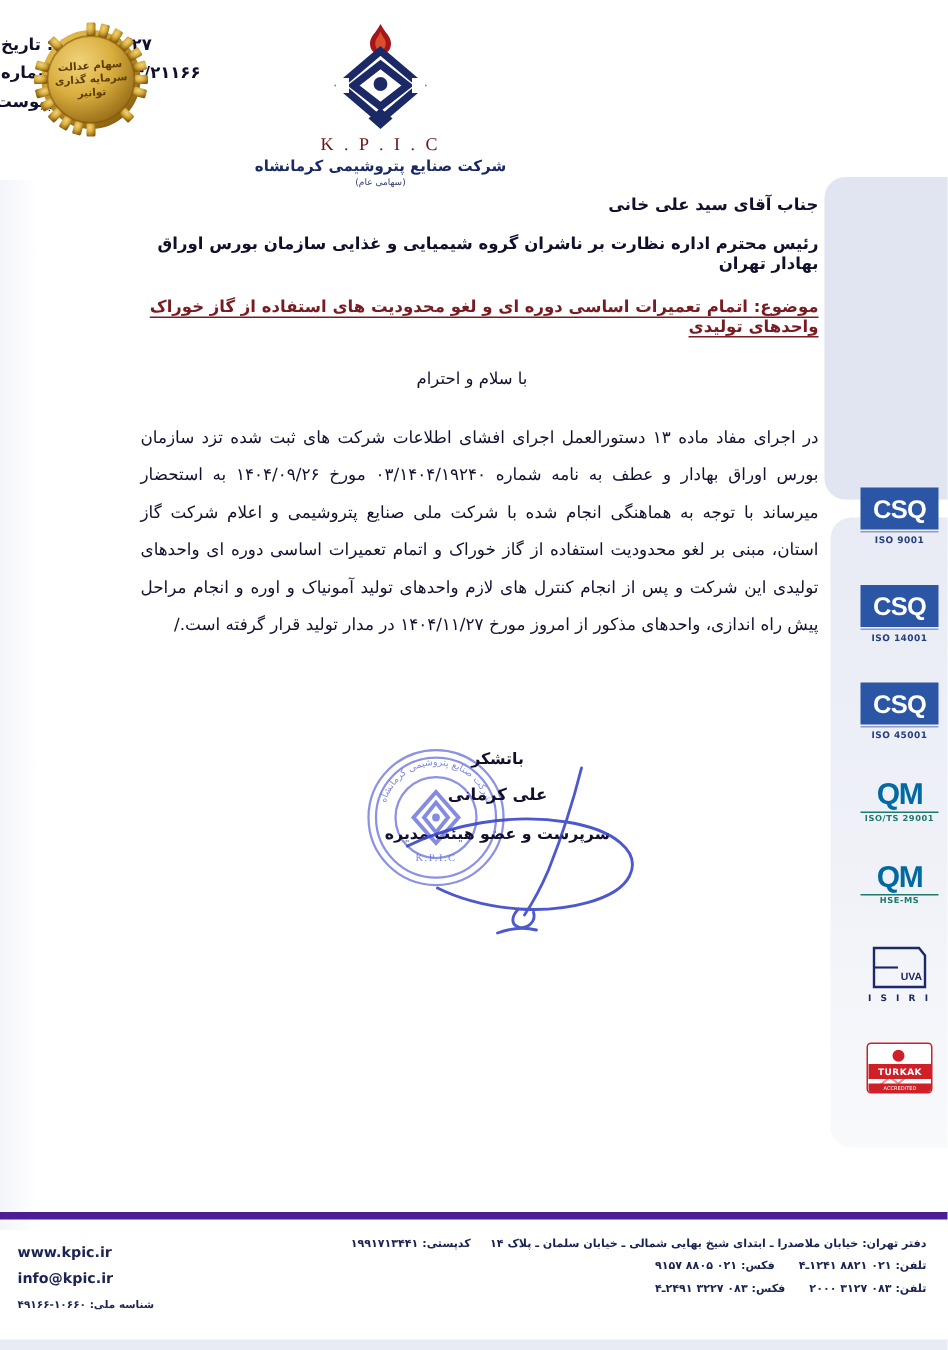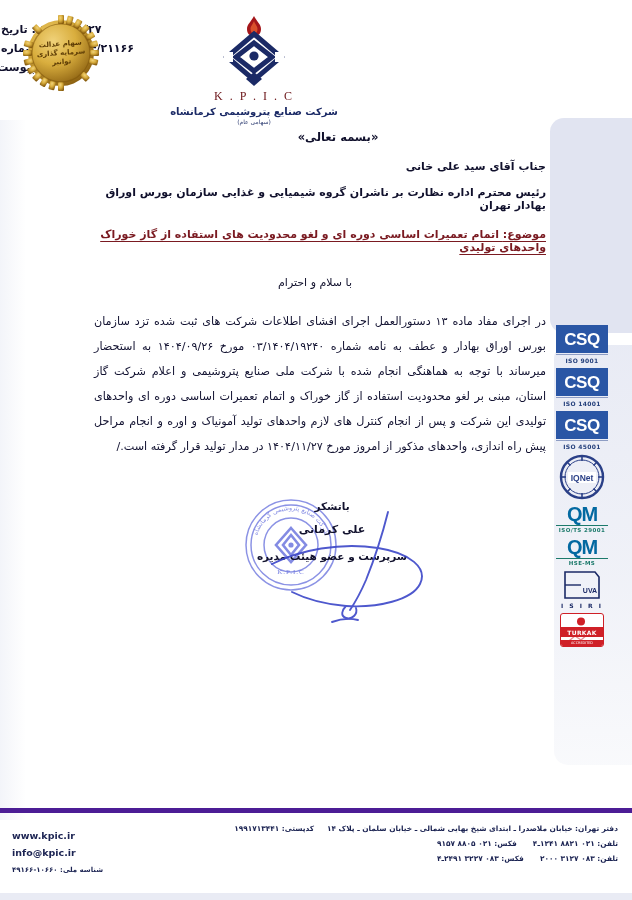--- a/index.html
+++ b/index.html
@@ -207,22 +207,22 @@
   }
 
   
   .badges {
     position: absolute;
     top: 325px;
     right: 6px;
     width: 70px;
     display: flex;
     flex-direction: column;
-    align-items: flex-end;
-    gap: 4px;
+    align-items: flex-start;
+    gap: 26px;
     z-index: 2;
   }
   .badge { width: 52px; text-align: center; }
 
   .csq-box {
     background: #2a56a5;
     color: #ffffff;
     font-family: "Liberation Sans", sans-serif;
     font-weight: bold;
     font-size: 17px;
@@ -414,21 +414,20 @@
           </g>
         </g>
         <circle cx="39" cy="39" r="29" fill="none" stroke="#7d5409" stroke-width="1.2" opacity=".55"></circle>
       </svg>
       <div class="seal-text">سهام عدالت سرمایه گذاری توانیر</div>
     </div>
   </div>
 
   <div class="content">
 
-    <div class="basmala">«بسمه تعالی»</div>
 
     <div class="addressee">جناب آقای سید علی خانی</div>
 
     <div class="addressee-role">رئیس محترم اداره نظارت بر ناشران گروه شیمیایی و غذایی سازمان بورس اوراق بهادار تهران</div>
 
     <div class="subject">
       <span>موضوع:</span>
       <span>اتمام تعمیرات اساسی دوره ای و لغو محدودیت های استفاده از گاز خوراک واحدهای تولیدی</span>
     </div>
 
@@ -484,40 +483,20 @@
     <div class="badge">
       <div class="csq-box">CSQ</div>
       <div class="csq-label">ISO 14001</div>
     </div>
 
     <div class="badge">
       <div class="csq-box">CSQ</div>
       <div class="csq-label">ISO 45001</div>
     </div>
 
-    <div class="badge">
-      <div class="iqnet">
-        <svg viewBox="0 0 46 46" width="46" height="46" aria-hidden="true">
-          <circle cx="23" cy="23" r="21" fill="none" stroke="#2a3f87" stroke-width="2.4"></circle>
-          <circle cx="23" cy="23" r="17" fill="none" stroke="#2a3f87" stroke-width="1"></circle>
-          <g stroke="#2a3f87" stroke-width="1.6">
-            <path d="M23 2 L23 7"></path>
-              <path d="M23 39 L23 44"></path>
-            <path d="M2 23 L7 23"></path>
-              <path d="M39 23 L44 23"></path>
-            <path d="M8 8 L11.5 11.5"></path>
-              <path d="M34.5 34.5 L38 38"></path>
-            <path d="M38 8 L34.5 11.5"></path>
-              <path d="M11.5 34.5 L8 38"></path>
-          </g>
-          <rect x="9" y="18" width="28" height="11" fill="#ffffff"></rect>
-          <text x="23" y="26.5" text-anchor="middle" font-size="8.5" font-weight="bold" fill="#2a3f87" font-family="Liberation Sans, sans-serif">IQNet</text>
-        </svg>
-      </div>
-    </div>
 
     <div class="badge">
       <div class="qm-mark">QM</div>
       <div class="qm-label">ISO/TS 29001</div>
     </div>
 
     <div class="badge">
       <div class="qm-mark">QM</div>
       <div class="qm-label">HSE-MS</div>
     </div>

